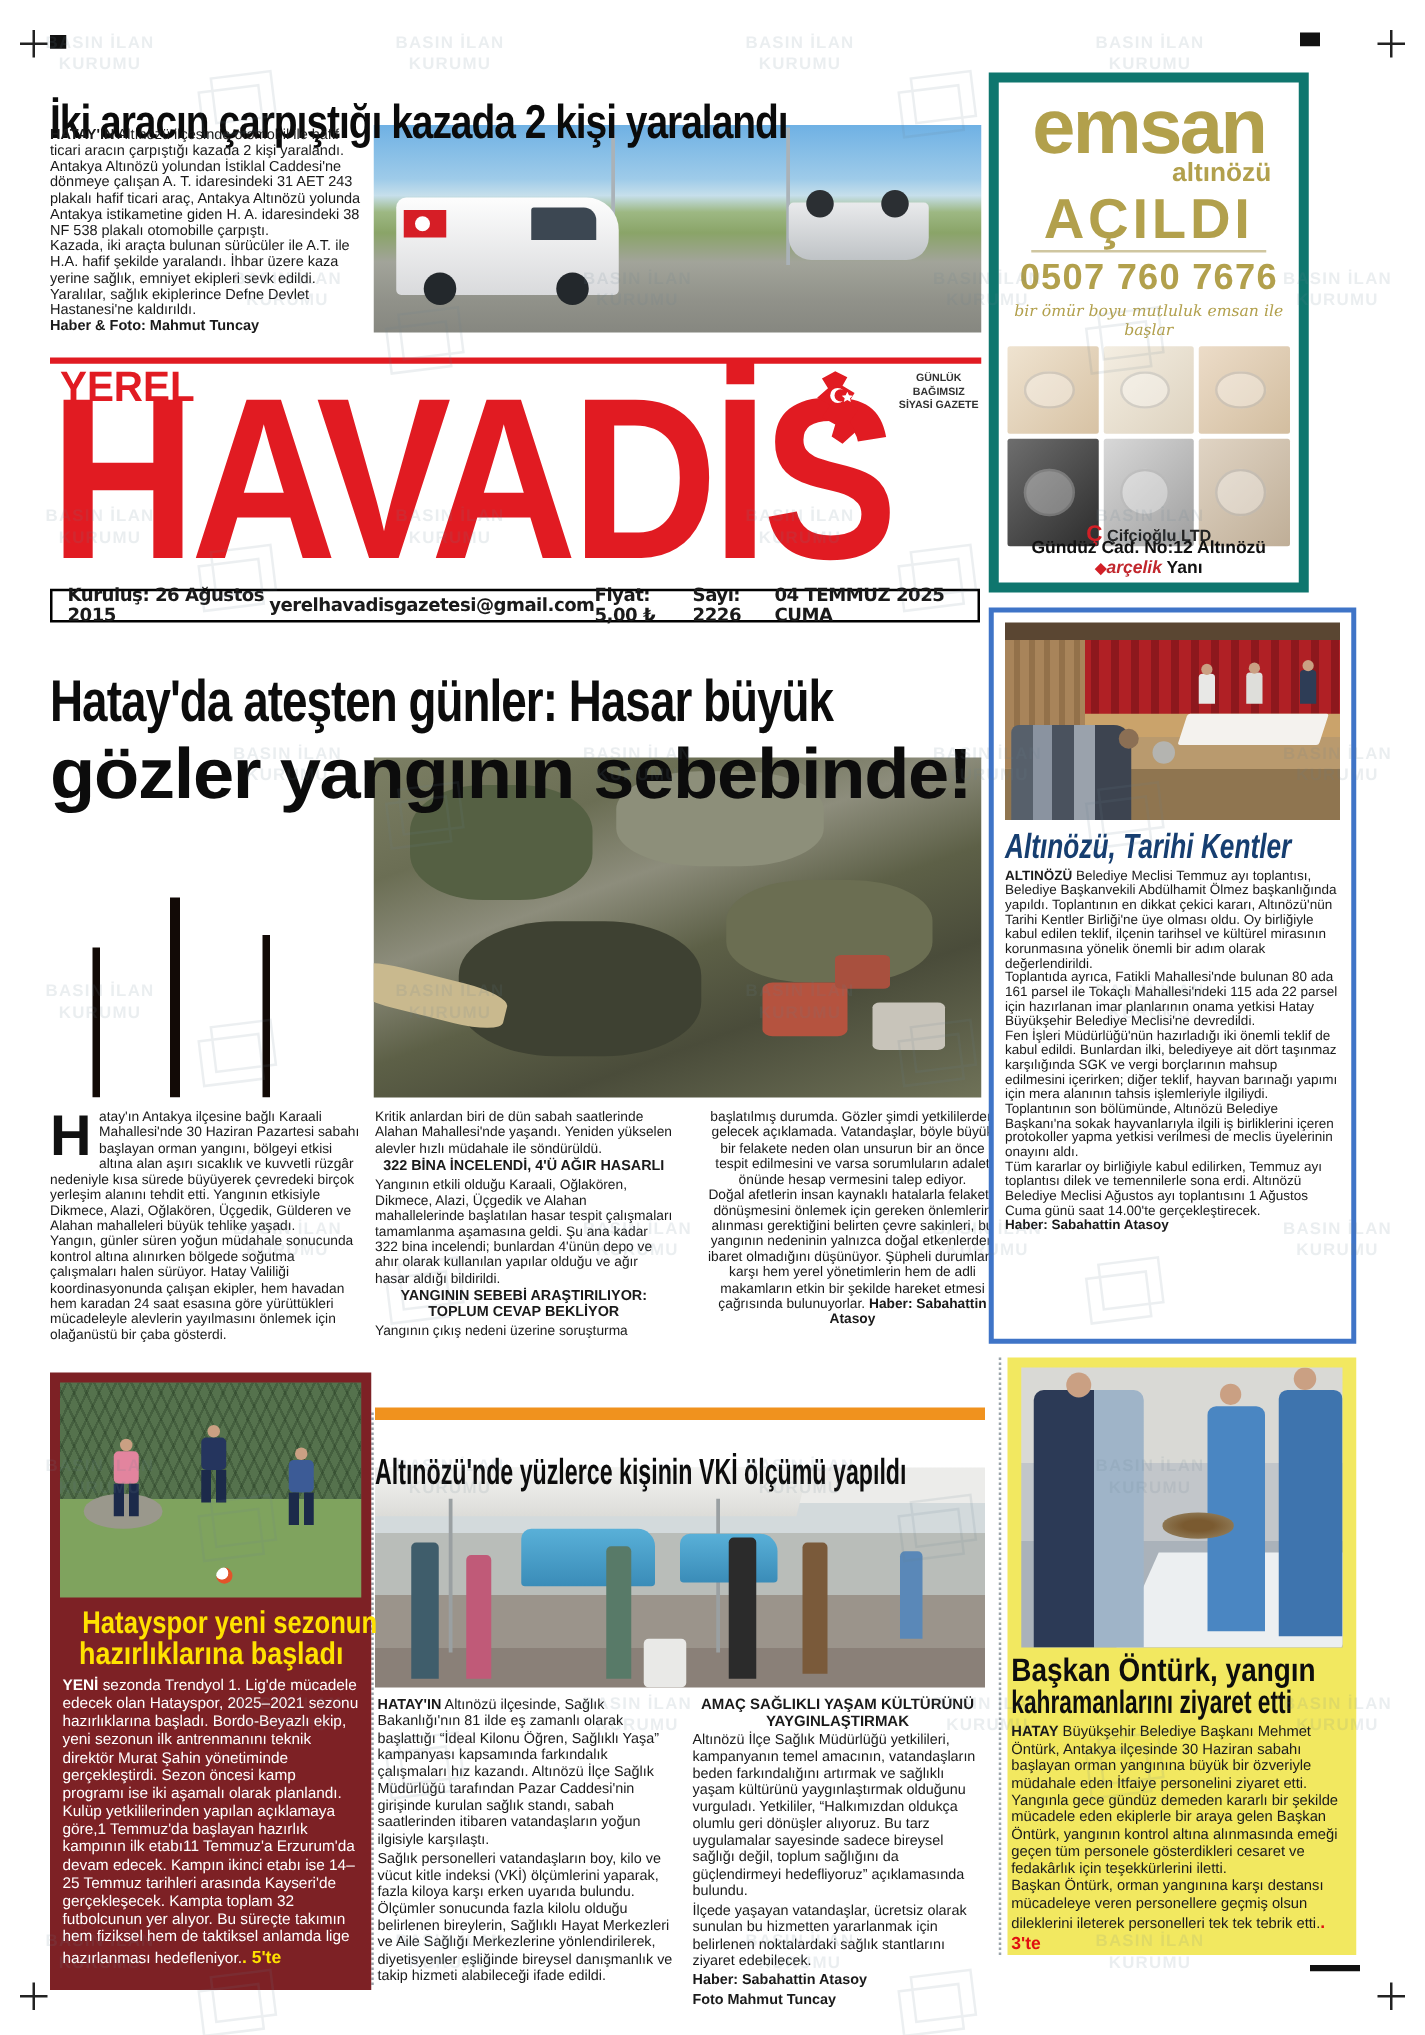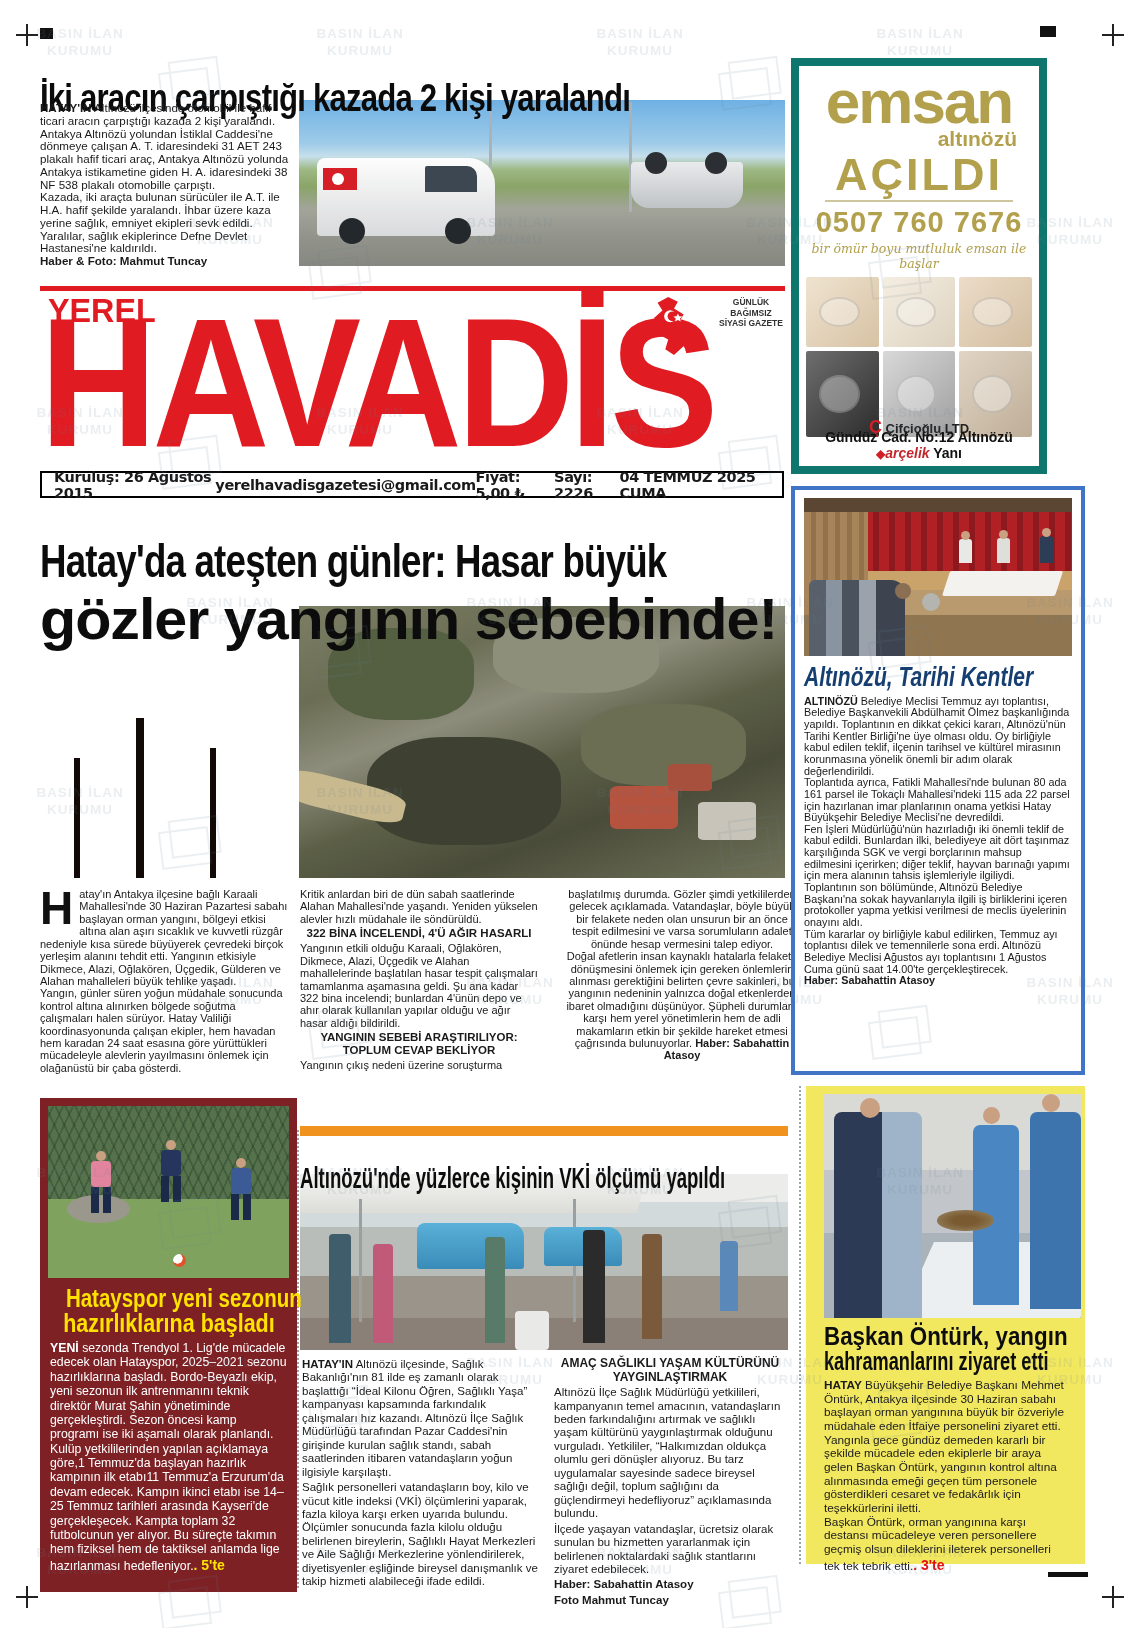--- a/index.html
+++ b/index.html
@@ -130,21 +130,21 @@
   .tpole{position:absolute;width:3px;height:70%;top:14%;background:#9aa0a2;}
   .bluecar{position:absolute;border-radius:8px 14px 3px 3px;background:linear-gradient(180deg,#59b0d8,#3a8cb8);}
   .sil{position:absolute;border-radius:4px 4px 0 0;}
   .vki-col{position:absolute;top:1356px;font-size:11.5px;line-height:1.17;z-index:2;}
   .vki-col p{margin:2px;}
   .vki-col .sub{font-weight:bold;text-align:center;font-size:12px;margin:0 0 2px;}
   .credit{font-weight:bold;}
 
   
   .visit{position:absolute;left:806px;top:1086px;width:279px;height:478px;background:var(--hyellow,#f2e860);
-         box-sizing:border-box;padding:8px 18px;z-index:2;}
+         box-sizing:border-box;padding:8px 3px;z-index:2;}
   .visit-photo{position:relative;width:257px;height:224px;overflow:hidden;margin:0 auto;
     background:linear-gradient(180deg,#d9d9d5 0 34%,#c2c6ca 34% 62%,#aab2ba 62% 100%);}
   .vtable{position:absolute;right:-6%;bottom:0;width:70%;height:34%;background:#eceff1;transform:skewX(-24deg);}
   .visit-title{color:#0d0d0d;font-weight:800;line-height:.98;margin-top:6px;}
   .visit-title .l1{font-size:26px;}
   .visit-title .l2{font-size:26px;}
   .visit-body{font-size:11.8px;line-height:1.16;margin-top:4px;}
   .visit-body p{margin:0;}
   .pref-r{color:#e01010;font-weight:800;font-size:14px;}
 

